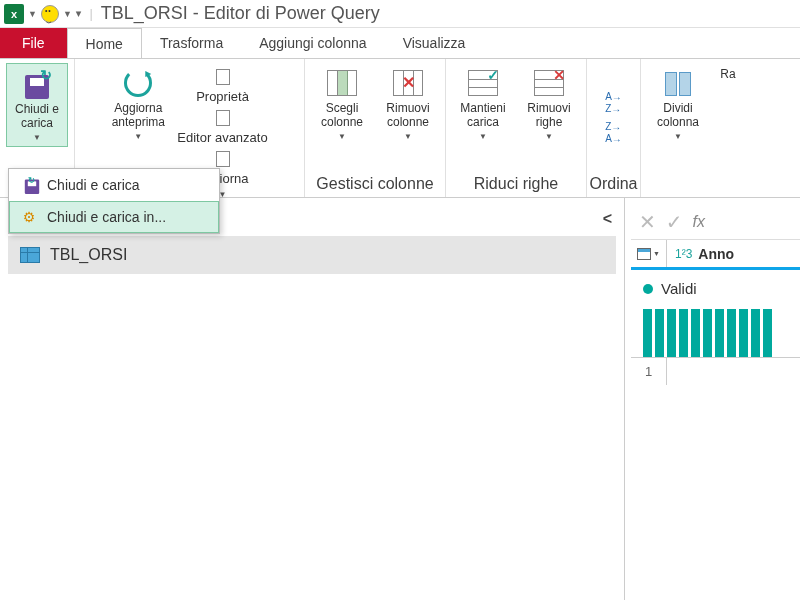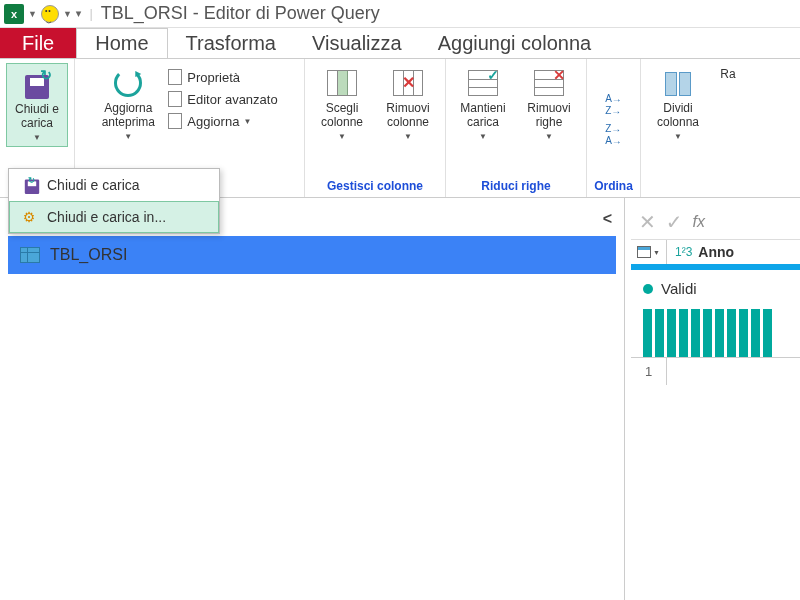--- a/index.html
+++ b/index.html
@@ -10,61 +10,61 @@
 .excel-icon { width: 20px; height: 20px; background: #107c41; display: flex; align-items: center; justify-content: center; color: #fff; font-weight: bold; font-size: 11px; border-radius: 2px; }
 .smiley { width: 18px; height: 18px; background: #ffde00; border-radius: 50%; position: relative; border: 1px solid #999; }
 .smiley::before { content: "••"; position: absolute; top: 1px; left: 3px; font-size: 7px; letter-spacing: 1px; }
 .smiley::after { content: "‿"; position: absolute; bottom: -2px; left: 4px; font-size: 9px; }
 .qat-drop { font-size: 9px; color: #666; }
 .titlebar-sep { color: #ccc; margin: 0 4px; }
 .title-text { font-size: 18px; color: #555; }
 
 
 .tabs { height: 30px; display: flex; align-items: stretch; }
-.tab { padding: 6px 18px; font-size: 20px; color: #444; cursor: pointer; display: flex; align-items: center; }
+.tab { padding: 6px 18px; font-size: 14px; color: #444; cursor: pointer; display: flex; align-items: center; }
 .tab.file { background: #c8102e; color: #fff; padding: 6px 22px; }
 .tab.active { background: #fff; border-top: 1px solid #ccc; border-left: 1px solid #ccc; border-right: 1px solid #ccc; }
 
 
 .ribbon { height: 140px; background: #fff; border-top: 1px solid #ccc; border-bottom: 1px solid #ccc; display: flex; position: relative; }
 .rgroup { border-right: 1px solid #e0e0e0; display: flex; flex-direction: column; align-items: center; padding: 4px 6px 2px; }
 .rgroup-content { display: flex; flex: 1; align-items: flex-start; gap: 4px; }
-.rgroup-label { font-size: 12px; color: #1d4ed8; padding: 2px 0; font-weight: bold; }
+.rgroup-label { font-size: 16px; color: #404040; padding: 2px 0; }
 
 .bigbtn { display: flex; flex-direction: column; align-items: center; justify-content: flex-start; width: 62px; padding: 4px 2px; cursor: pointer; text-align: center; font-size: 12px; line-height: 1.2; gap: 2px; }
 .bigbtn.active { background: #d5f1e5; border: 1px solid #7ec8a2; }
 .bigbtn .icon { width: 32px; height: 32px; display: flex; align-items: center; justify-content: center; }
 .caret { font-size: 8px; color: #555; }
 
 .smallbtns { display: flex; flex-direction: column; gap: 2px; padding-top: 4px; }
-.smallbtn { display: flex; align-items: center; gap: 4px; padding: 2px 4px; font-size: 13px; cursor: pointer; white-space: nowrap; }
+.smallbtn { display: flex; align-items: center; gap: 4px; padding: 2px 4px; font-size: 13px; cursor: pointer; white-space: nowrap; flex-direction: column; }
 .smallbtn .sicon { width: 16px; height: 16px; display: inline-flex; align-items: center; justify-content: center; }
 
 
 .dropdown { position: absolute; top: 168px; left: 8px; width: 212px; background: #fff; border: 1px solid #bbb; box-shadow: 2px 2px 6px rgba(0,0,0,0.2); z-index: 100; }
 .dropdown-item { display: flex; align-items: center; gap: 8px; padding: 6px 10px; font-size: 14px; cursor: pointer; }
 .dropdown-item.hover { background: #d5f1e5; border: 1px solid #7ec8a2; padding: 5px 9px; }
 .dropdown-item .dicon { width: 20px; height: 20px; display: flex; align-items: center; justify-content: center; }
 
 
 .main { display: flex; height: 402px; }
 .queries-pane { width: 625px; border-right: 1px solid #ccc; padding: 8px; position: relative; }
 .queries-header { color: #888; font-size: 14px; padding: 4px; display: flex; justify-content: space-between; align-items: center; }
 .collapse-arrow { font-size: 16px; font-weight: bold; color: #444; cursor: pointer; }
-.query-item { background: #3b82f6; padding: 10px 12px; display: flex; align-items: center; gap: 10px; font-size: 16px; color: #333; margin-top: 4px; }
+.query-item { background: #e5e5e5; padding: 10px 12px; display: flex; align-items: center; gap: 10px; font-size: 16px; color: #333; margin-top: 4px; }
 .table-icon { width: 20px; height: 16px; background: linear-gradient(#4aa6d8, #4aa6d8); border: 1px solid #2a7aa8; position: relative; }
 .table-icon::before { content: ""; position: absolute; top: 4px; left: 0; right: 0; height: 1px; background: #2a7aa8; }
 .table-icon::after { content: ""; position: absolute; top: 0; bottom: 0; left: 6px; width: 1px; background: #2a7aa8; }
 
 .preview-pane { flex: 1; padding: 6px 0 0 6px; overflow: hidden; }
 .formula-bar { display: flex; align-items: center; gap: 10px; padding: 4px 8px; border-bottom: 1px solid #ddd; height: 36px; }
 .fb-btn { font-size: 20px; color: #bbb; cursor: pointer; }
 .fb-fx { font-size: 16px; font-style: italic; color: #888; }
 
-.col-header { display: flex; height: 30px; border-bottom: 6px solid #0ea5e9; }
+.col-header { display: flex; height: 30px; border-bottom: 3px solid #0ea5e9; }
 .col-index { width: 36px; height: 100%; border-right: 1px solid #ccc; display: flex; align-items: center; justify-content: center; }
 .tiny-table-icon { width: 14px; height: 12px; border: 1px solid #666; background: linear-gradient(#4aa6d8 33%, #fff 33%); position: relative; }
 .tiny-drop { font-size: 7px; color: #555; margin-left: 2px; }
 .col-name { display: flex; align-items: center; gap: 6px; padding: 0 8px; font-weight: 600; font-size: 14px; }
 .type-123 { color: #1ba39c; font-size: 12px; font-weight: normal; }
 
 .quality { padding: 10px 12px; display: flex; flex-direction: column; gap: 6px; font-size: 15px; }
 .quality-row { display: flex; align-items: center; gap: 8px; }
 .dot { width: 10px; height: 10px; border-radius: 50%; }
 .dot.valid { background: #00a99d; }
@@ -114,22 +114,22 @@
   <span class="qat-drop">▼</span>
   <span style="color:#666;font-size:11px;">▾</span>
   <span class="titlebar-sep">|</span>
   <span class="title-text">TBL_ORSI - Editor di Power Query</span>
 </div>
 
 <div class="tabs">
   <div class="tab file">File</div>
   <div class="tab active">Home</div>
   <div class="tab">Trasforma</div>
+  <div class="tab">Aggiungi colonna</div>
   <div class="tab">Visualizza</div>
-  <div class="tab">Aggiungi colonna</div>
 </div>
 
 <div class="ribbon">
   <div class="rgroup">
     <div class="rgroup-content">
       <div class="bigbtn active">
         <div class="icon">
             <div class="icon-save">
               <div class="disk"></div>
               <div class="arrow">↻</div>

